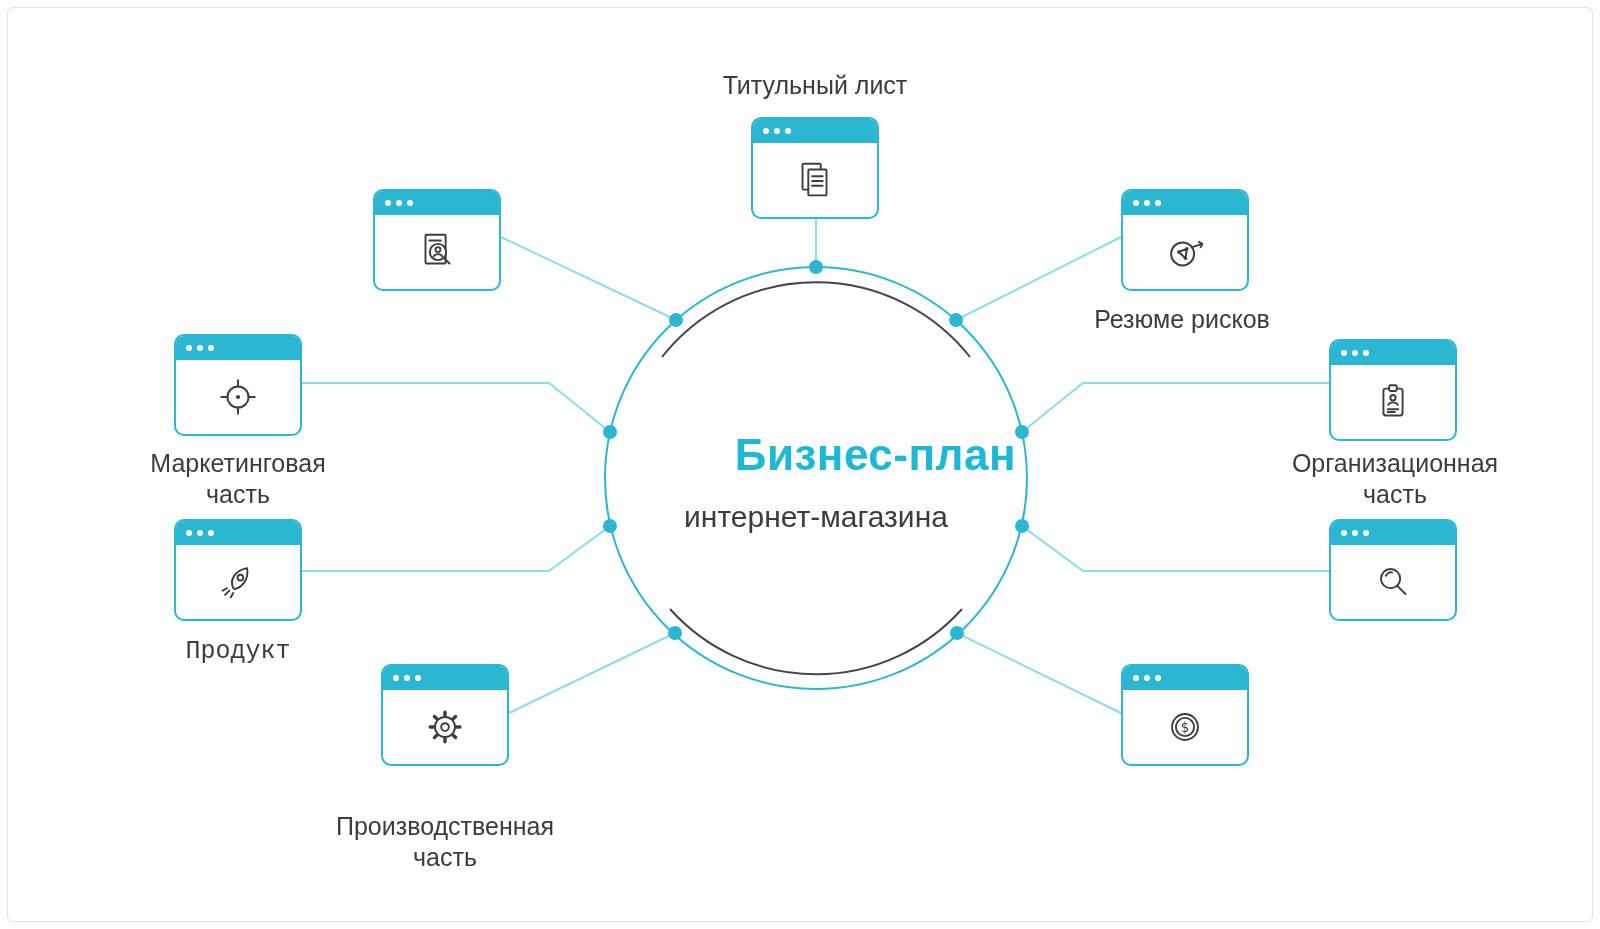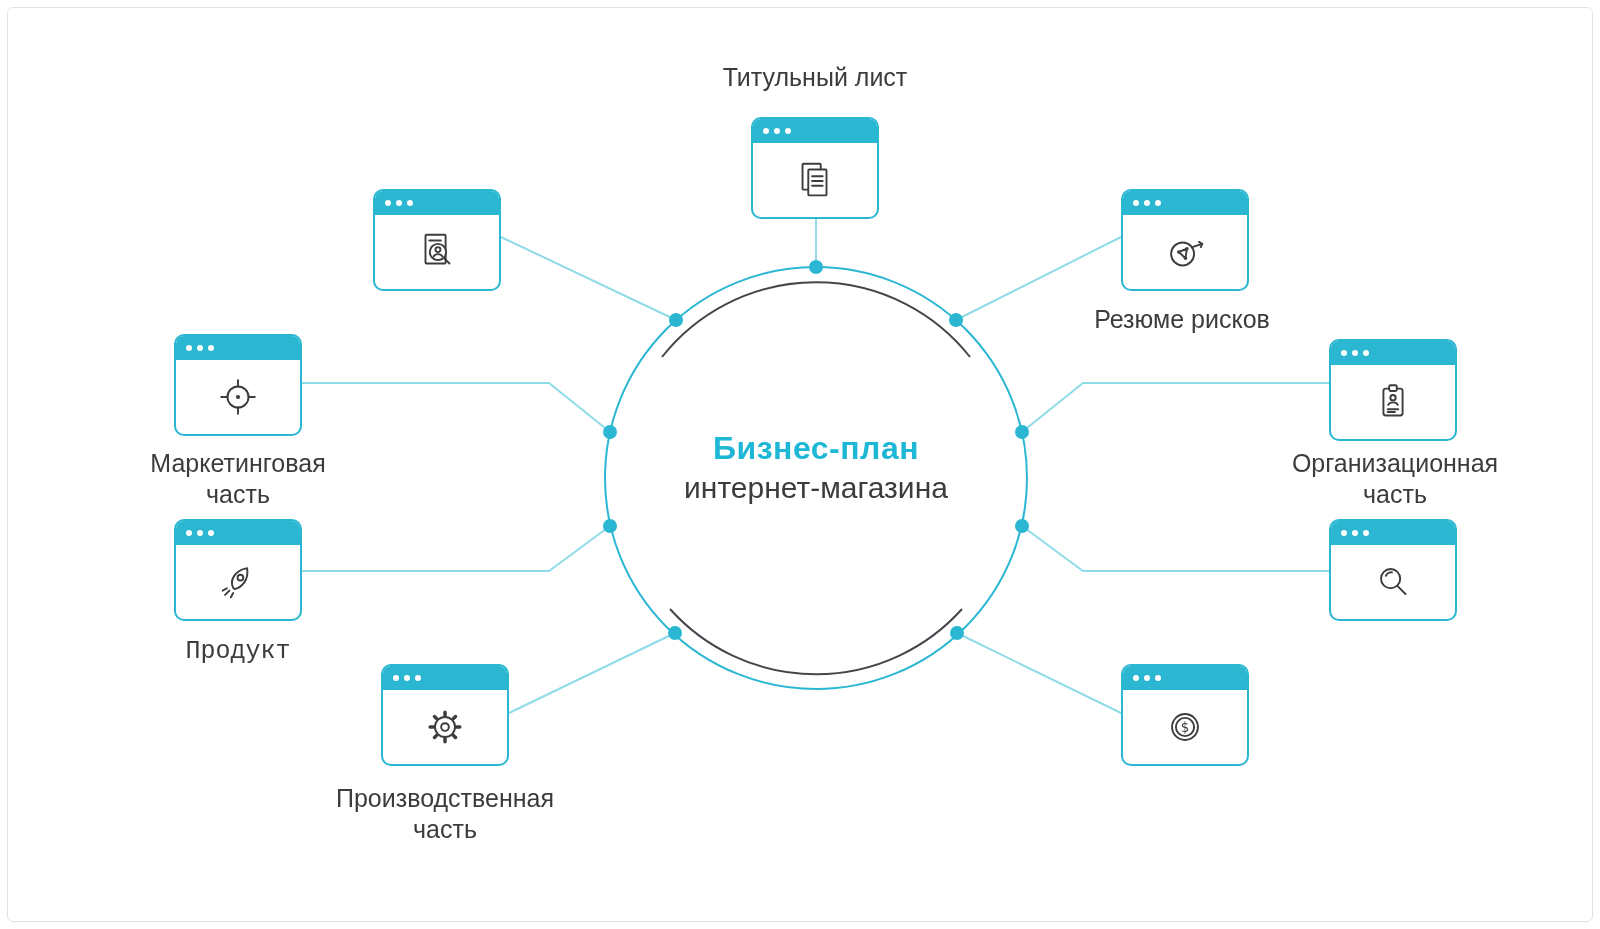--- a/index.html
+++ b/index.html
@@ -16,33 +16,33 @@
   .n-resume{left:373px;top:189px;}
   .n-marketing{left:174px;top:334px;}
   .n-product{left:174px;top:519px;}
   .n-production{left:381px;top:664px;}
   .n-risk{left:1121px;top:189px;}
   .n-org{left:1329px;top:339px;}
   .n-niche{left:1329px;top:519px;}
   .n-finance{left:1121px;top:664px;}
   
   .node-label{position:absolute;font-size:25px;line-height:1.24;color:#3c3c3c;text-align:center;z-index:2;}
-  .l-title{left:665px;top:62px;width:300px;text-align:center;}
+  .l-title{left:665px;top:70px;width:300px;text-align:center;}
   .l-resume{left:287px;top:304px;width:300px;}
   .l-marketing{left:118px;top:448px;width:240px;}
   .l-product{left:138px;top:636px;width:200px;font-family:Liberation Mono, monospace;}
-  .l-production{left:315px;top:783px;width:260px;}
+  .l-production{left:315px;top:811px;width:260px;}
   .l-risk{left:1032px;top:304px;width:300px;}
   .l-org{left:1265px;top:448px;width:260px;}
   .l-niche{left:1273px;top:636px;width:240px;}
   .l-finance{left:1075px;top:783px;width:220px;}
   
   .center-text{position:absolute;left:616px;top:430px;width:400px;text-align:center;z-index:2;}
-  .center-title{font-size:32px;font-weight:bold;color:#1eb8d6;letter-spacing:.5px;}
-  .center-subtitle{font-size:30px;color:#3c3c3c;margin-top:4px;}
+  .center-title{font-size:44px;font-weight:bold;color:#1eb8d6;letter-spacing:.5px;text-align:right;}
+  .center-subtitle{font-size:30px;color:#3c3c3c;margin-top:20px;}
   
   .icon{stroke:#3d3d3d;stroke-width:2;fill:none;stroke-linecap:round;stroke-linejoin:round;}
 </style>
 </head>
 <body>
 
 <div class="canvas">
   <div class="frame"></div>
 
   <svg class="underlay" width="1600" height="929" viewBox="0 0 1600 929">

